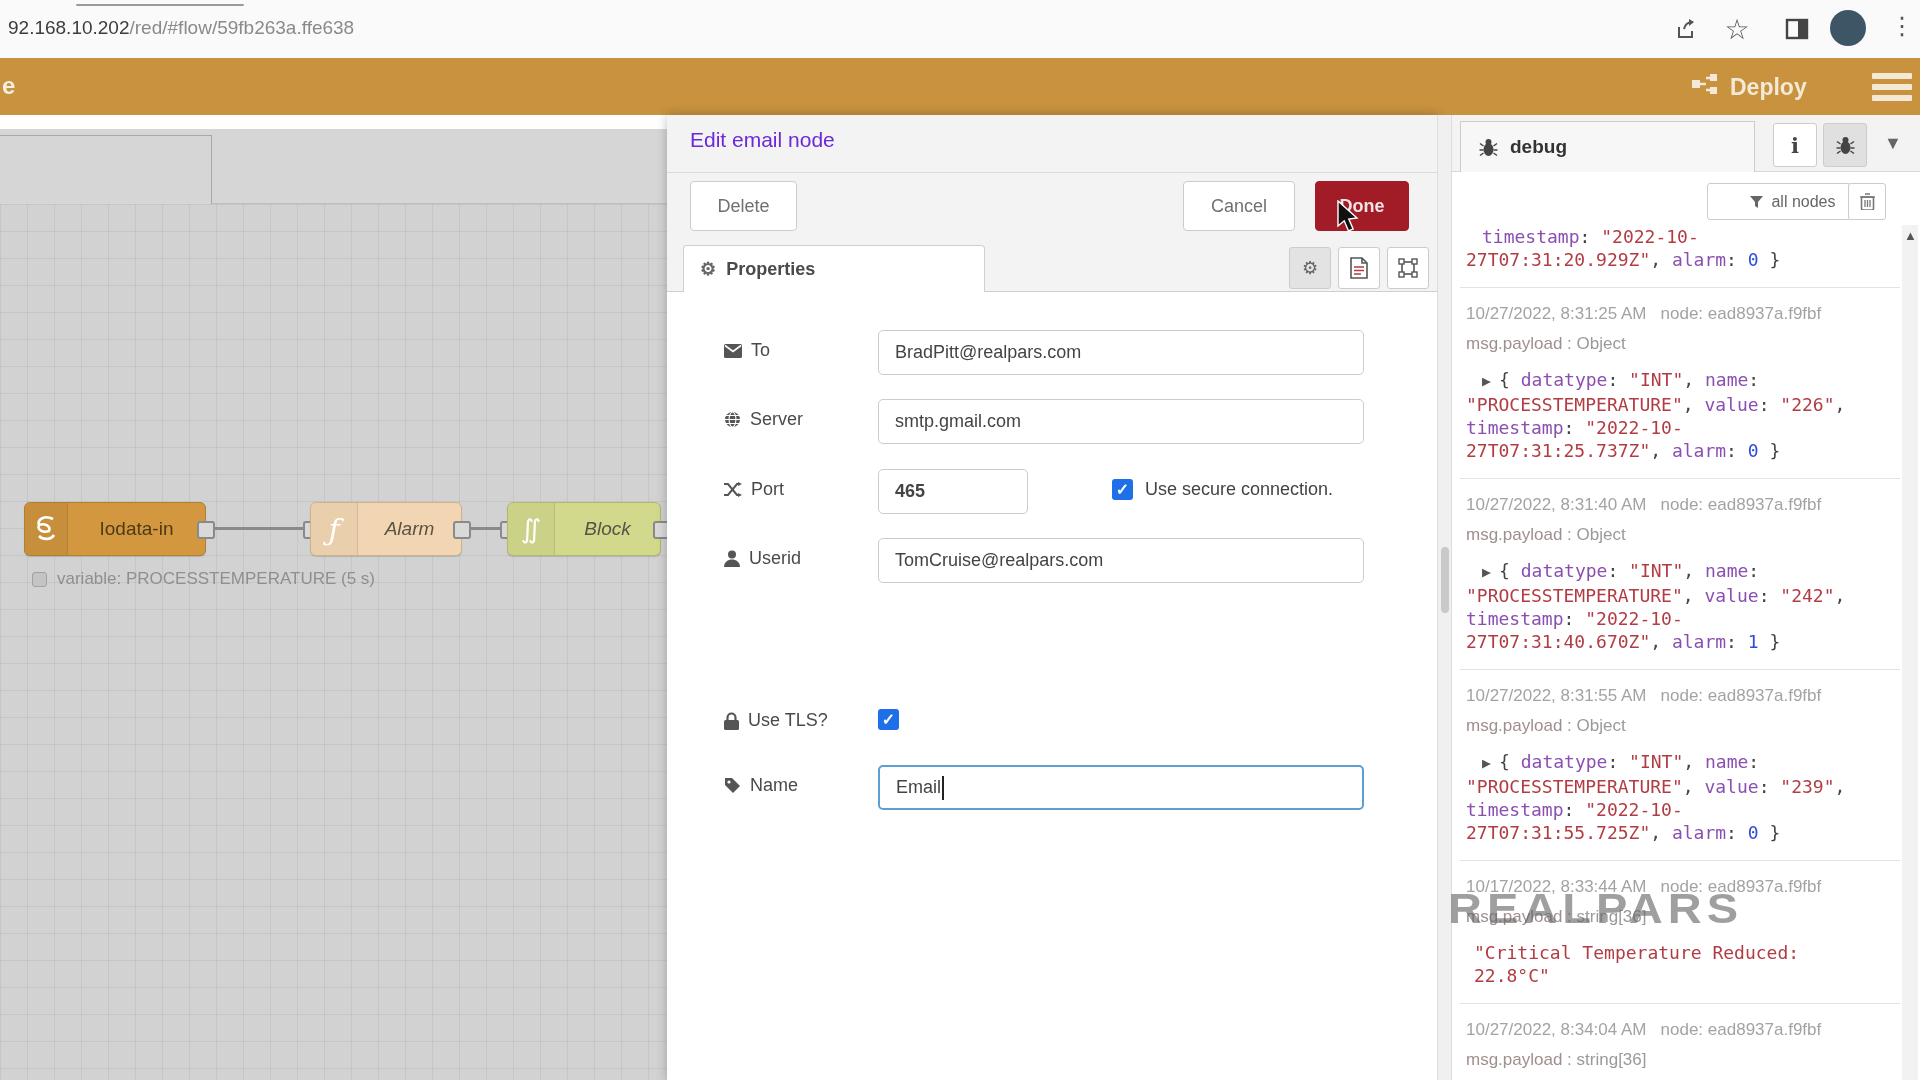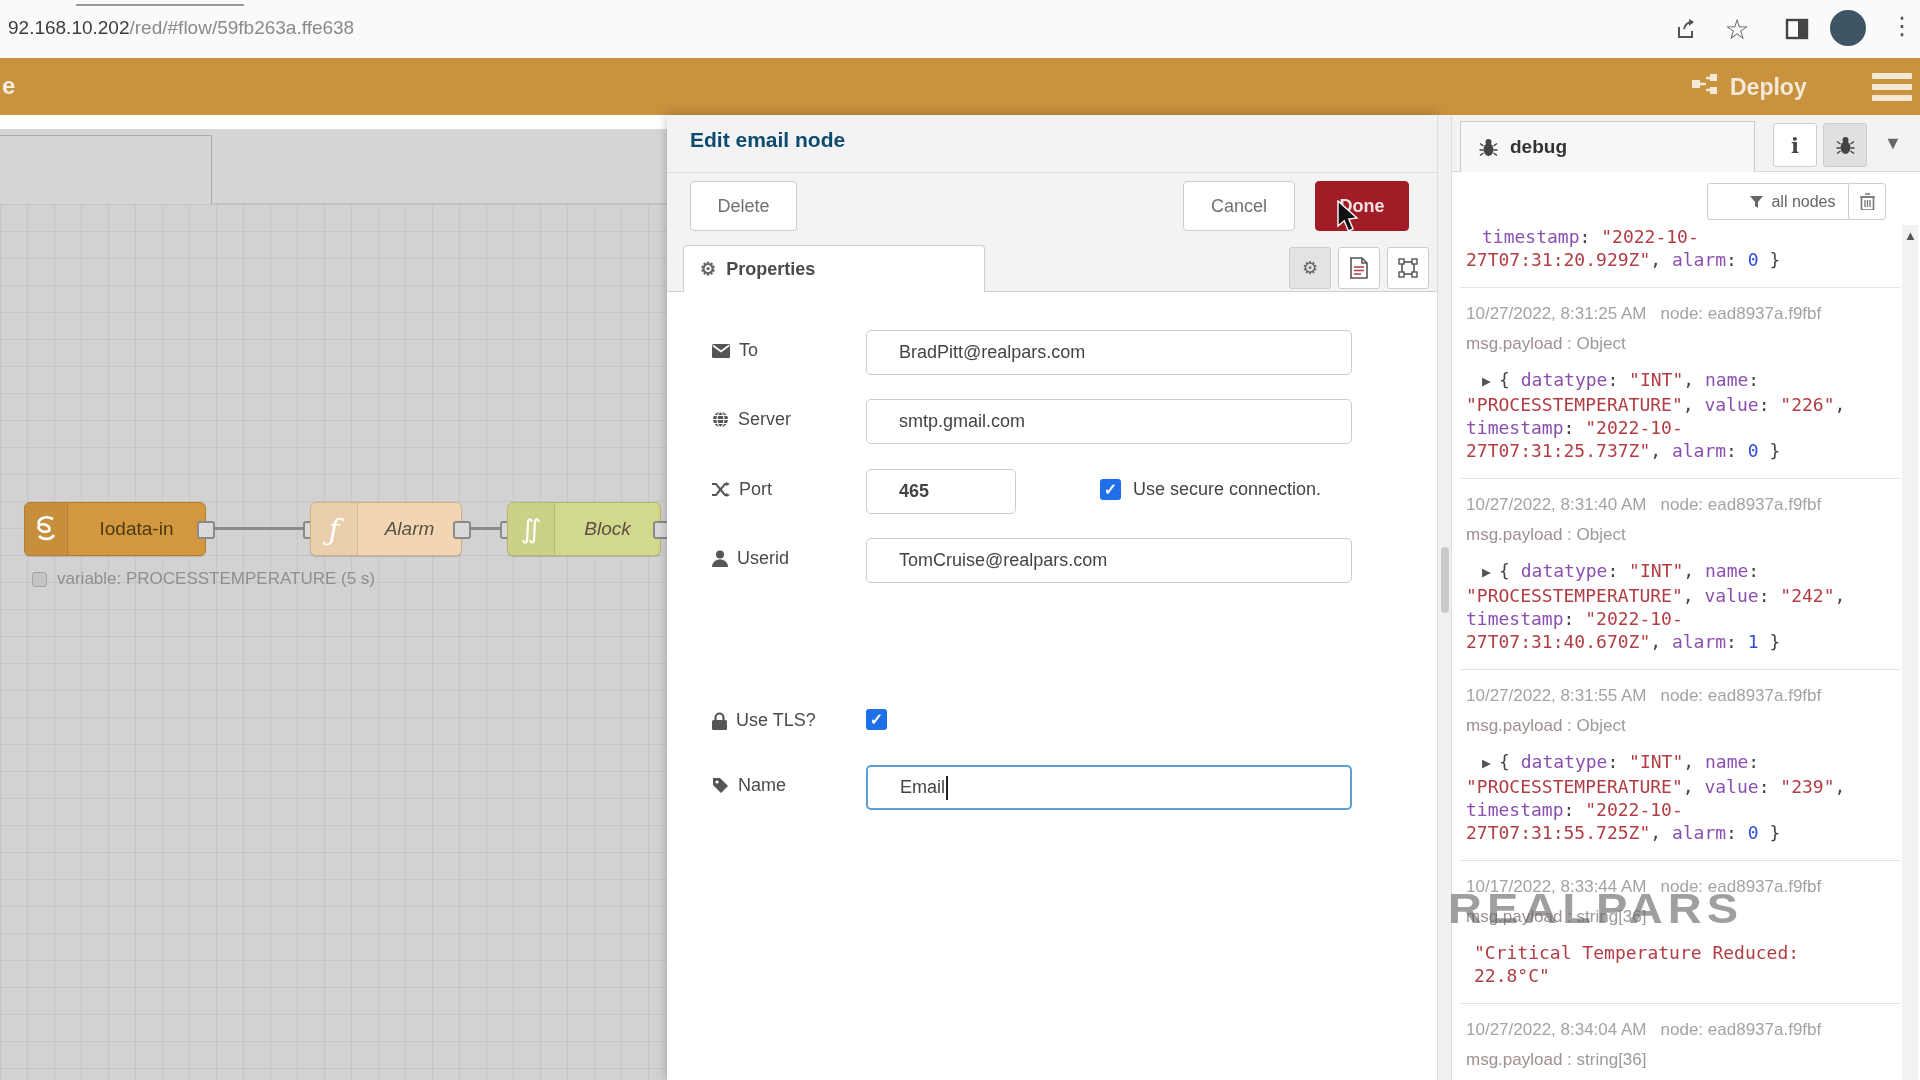--- a/index.html
+++ b/index.html
@@ -40,37 +40,37 @@
   .node-block{left:507px;top:373px;width:152px;background:var(--node-block);border:1px solid #b2b86e;}
   .port{position:absolute;width:14px;height:14px;background:#d9d9d9;border:2px solid #8a8a8a;border-radius:3px;top:392px;}
   .wire{position:absolute;height:3px;background:#8a8a8a;top:398px;}
   .node-status{position:absolute;left:32px;top:440px;display:flex;align-items:center;gap:10px;}
   .status-dot{width:13px;height:13px;background:#c4c4c4;border:1px solid #a2a2a2;border-radius:3px;}
   .status-text{font-size:17px;color:#8f8f8f;}
 
   
   .dialog{position:absolute;left:667px;top:115px;width:770px;height:965px;background:#fff;box-shadow:0 0 10px rgba(0,0,0,0.25);}
   .dialog-head{position:absolute;left:0;top:0;width:100%;height:177px;background:#f3f3f3;}
-  .dialog-title{position:absolute;left:23px;top:13px;font-size:21px;font-weight:bold;color:#0c4a6e;}
+  .dialog-title{position:absolute;left:23px;top:13px;font-size:21px;font-weight:normal;color:#6d28d9;}
   .dialog-title-sep{position:absolute;left:0;top:57px;width:100%;height:1px;background:#dcdcdc;}
   .btn{position:absolute;height:48px;border:1px solid #ccc;border-radius:4px;background:#fff;color:#707070;font-size:18px;display:flex;align-items:center;justify-content:center;cursor:pointer;}
   .btn-delete{left:23px;top:66px;width:105px;}
   .btn-cancel{left:516px;top:66px;width:110px;}
   .btn-done{left:648px;top:66px;width:92px;background:var(--done-bg);border-color:var(--done-bg);color:#f2e2e2;font-weight:bold;}
   .proptab-row{position:absolute;left:0;top:130px;width:100%;height:47px;}
   .proptab-row .row-border{position:absolute;left:0;bottom:0;width:100%;height:1px;background:#cfcfcf;}
   .prop-tab{position:absolute;left:16px;top:0;width:302px;height:47px;background:#fff;border:1px solid #cfcfcf;border-bottom:none;border-radius:4px 4px 0 0;display:flex;align-items:center;gap:10px;padding-left:16px;box-sizing:border-box;font-size:18px;font-weight:bold;color:#4a4a4a;}
   .gear-glyph{font-size:18px;color:#666;}
   .mini-btn{position:absolute;top:2px;width:40px;height:40px;border:1px solid #ccc;border-radius:3px;background:#fff;display:flex;align-items:center;justify-content:center;color:#555;cursor:pointer;}
   .mini-btn.active{background:#e3e3e3;}
   .form{position:absolute;left:0;top:177px;width:100%;height:788px;background:#fff;}
-  .frm-row{position:absolute;left:0;width:100%;height:46px;}
+  .frm-row{position:absolute;left:12px;width:100%;height:46px;}
   .frm-label{position:absolute;left:45px;top:10px;display:flex;align-items:center;gap:9px;font-size:18px;color:#4a4a4a;}
   .frm-label svg{flex:0 0 auto;}
-  .frm-input{position:absolute;left:199px;top:0;width:486px;height:45px;border:1px solid #ccc;border-radius:5px;font-family:"Liberation Sans",sans-serif;font-size:18px;color:#444;padding:0 32px;box-sizing:border-box;background:#fff;}
+  .frm-input{position:absolute;left:199px;top:0;width:486px;height:45px;border:1px solid #ccc;border-radius:5px;font-family:"Liberation Sans",sans-serif;font-size:18px;color:#444;padding:0 16px;box-sizing:border-box;background:#fff;}
   .frm-input.short{width:150px;font-weight:bold;}
   .frm-input.focused{border:2px solid #5c9fd4;display:flex;align-items:center;}
   .caret-bar{display:inline-block;width:2px;height:24px;background:#222;margin-left:1px;}
   .chk{display:inline-block;width:21px;height:21px;background:var(--check-blue);border-radius:3px;color:#fff;font-size:16px;font-weight:bold;text-align:center;line-height:21px;cursor:pointer;}
   .secure-wrap{position:absolute;left:433px;top:10px;display:flex;align-items:center;gap:12px;font-size:18px;color:#444;}
 
   
   .gutter{position:absolute;left:1437px;top:115px;width:15px;height:965px;background:#f0f0f0;border-left:1px solid #ddd;border-right:1px solid #ddd;box-sizing:border-box;}
   .gutter-thumb{position:absolute;left:3px;top:432px;width:8px;height:66px;background:#c9c9c9;border-radius:4px;}
 

